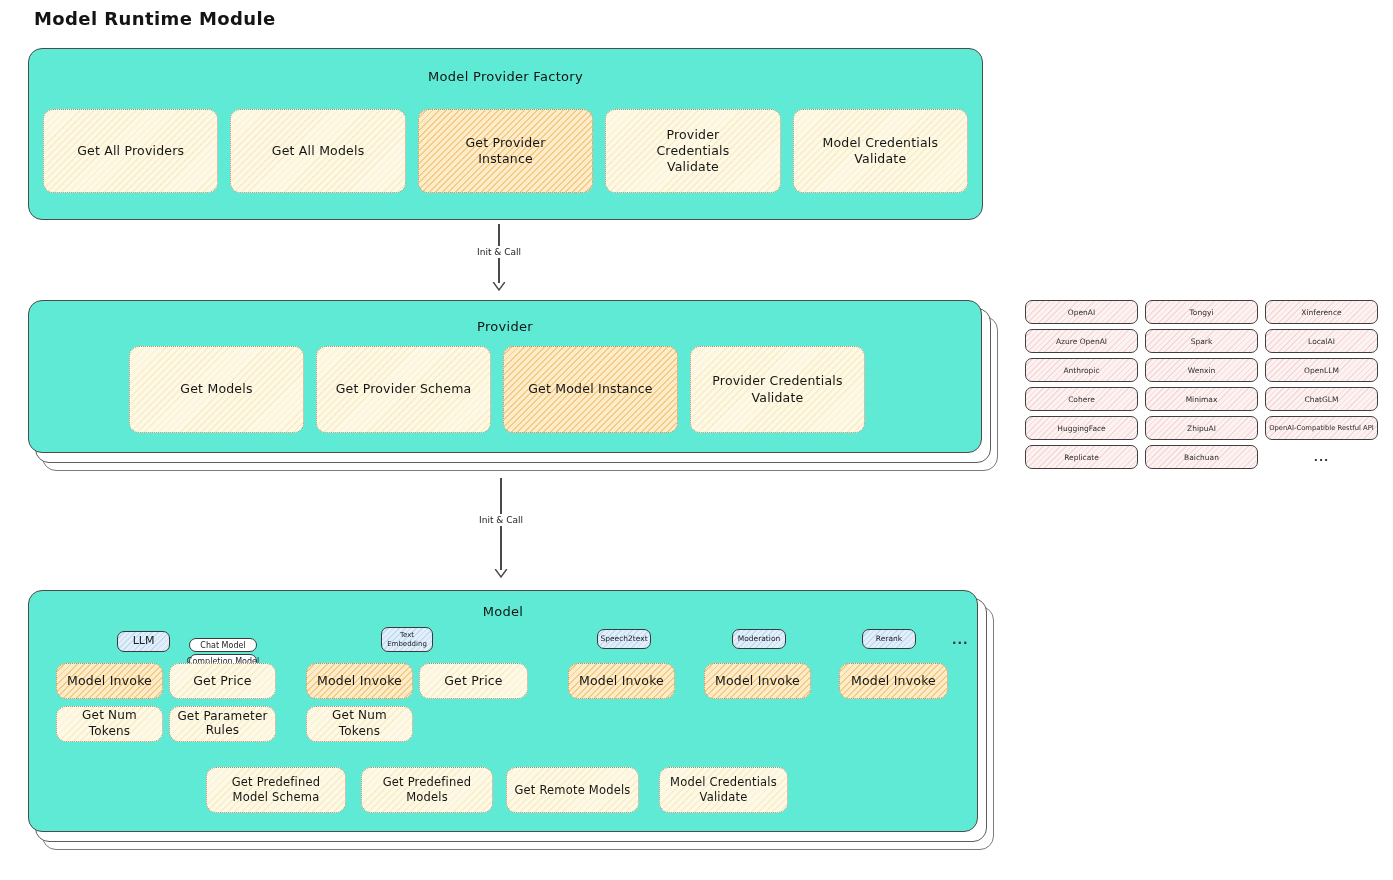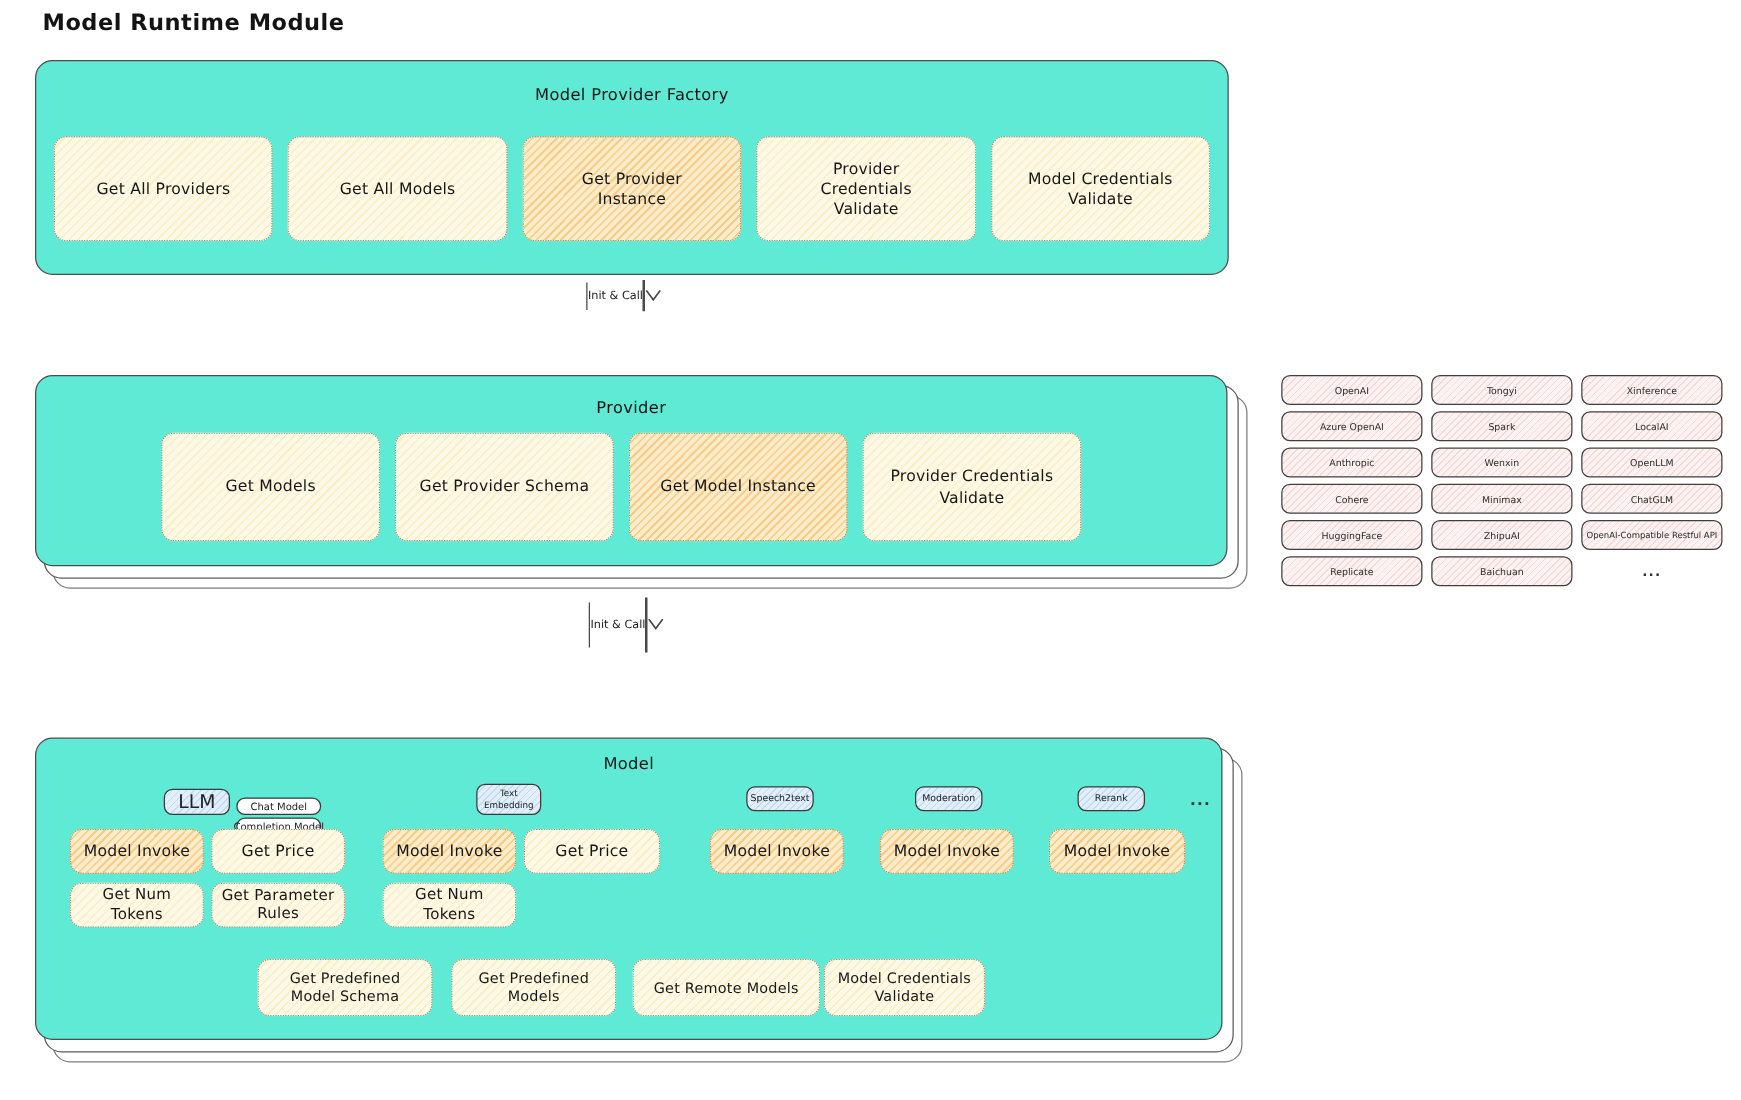--- a/index.html
+++ b/index.html
@@ -68,21 +68,21 @@
 
   .prow {
     position:absolute; left:100px; top:45px; height:87px;
     display:flex; gap:12px;
   }
   .prow .ybox { width:175px; padding:0 10px; }
 
   
   .arrow {
     position:absolute; width:60px;
-    display:flex; flex-direction:row; align-items:center;
+    display:flex; flex-direction:column; align-items:center;
   }
   .aline { width:1.5px; background:#4a4a4a; }
   .alabel { font-size:9px; color:#222; white-space:nowrap; margin:1px 0; }
   .ahead { display:block; margin-top:-1px; }
 
   
   .pgrid {
     position:absolute; left:1025px; top:300px;
     display:grid; grid-template-columns:113px 113px 113px;
     grid-auto-rows:24px; column-gap:7px; row-gap:5px;
@@ -191,21 +191,21 @@
     <div class="alabel">Init &amp; Call</div>
     <div class="aline" style="height:44px;"></div>
     <svg class="ahead" width="14" height="9" viewBox="0 0 14 9">
       <path d="M1.5 0.5 L7 8 L12.5 0.5" fill="none" stroke="#4a4a4a" stroke-width="1.4" stroke-linecap="round"></path>
     </svg>
   </div>
 
   <section class="container stack" style="left:28px; top:590px; width:950px; height:242px;">
     <div class="ctitle" style="top:13px;text-align:center;">Model</div>
 
-    <div class="tag-blue" style="left:102px; top:40px; width:53px; height:21px; font-size:15px;">LLM</div>
+    <div class="tag-blue" style="left:88px; top:40px; width:53px; height:21px; font-size:11px;">LLM</div>
     <div class="tag-white" style="left:160px; top:31px; width:68px; height:14px;margin-top:32px;">Completion Model</div>
     <div class="tag-white" style="left:160px; top:47px; width:68px; height:14px;">Chat Model</div>
     <div class="tag-blue" style="left:352px; top:36px; width:52px; height:25px; font-size:7px; padding:0 6px;">Text Embedding</div>
     <div class="tag-blue" style="left:568px; top:38px; width:54px; height:20px; font-size:7.5px;">Speech2text</div>
     <div class="tag-blue" style="left:703px; top:38px; width:54px; height:20px; font-size:7.5px;text-align:center;">Moderation</div>
     <div class="tag-blue" style="left:833px; top:38px; width:54px; height:20px; font-size:7.5px;">Rerank</div>
     <div class="mell" style="left:923px; top:42px;">...</div>
 
     <div class="mnode ybox obox" style="left:27px; top:72px; width:107px; height:36px;">Model Invoke</div>
     <div class="mnode ybox" style="left:140px; top:72px; width:107px; height:36px;">Get Price</div>
@@ -214,17 +214,17 @@
     <div class="mnode ybox obox" style="left:539px; top:72px; width:107px; height:36px;">Model Invoke</div>
     <div class="mnode ybox obox" style="left:675px; top:72px; width:107px; height:36px;">Model Invoke</div>
     <div class="mnode ybox obox" style="left:810px; top:72px; width:109px; height:36px;">Model Invoke</div>
 
     <div class="mnode ybox" style="left:27px; top:115px; width:107px; height:36px; font-size:12px;">Get Num Tokens</div>
     <div class="mnode ybox" style="left:140px; top:115px; width:107px; height:36px; font-size:12px; line-height:1.15;">Get Parameter Rules</div>
     <div class="mnode ybox" style="left:277px; top:115px; width:107px; height:36px; font-size:12px;">Get Num Tokens</div>
 
     <div class="bnode ybox" style="left:177px; top:176px; width:140px; height:46px;">Get Predefined Model Schema</div>
     <div class="bnode ybox" style="left:332px; top:176px; width:132px; height:46px;">Get Predefined Models</div>
-    <div class="bnode ybox" style="left:477px; top:176px; width:150px; height:46px;">Get Remote Models</div>
+    <div class="bnode ybox" style="left:477px; top:176px; width:133px; height:46px;">Get Remote Models</div>
     <div class="bnode ybox" style="left:630px; top:176px; width:129px; height:46px;">Model Credentials Validate</div>
   </section>
 
 </div>
 
 </body></html>

